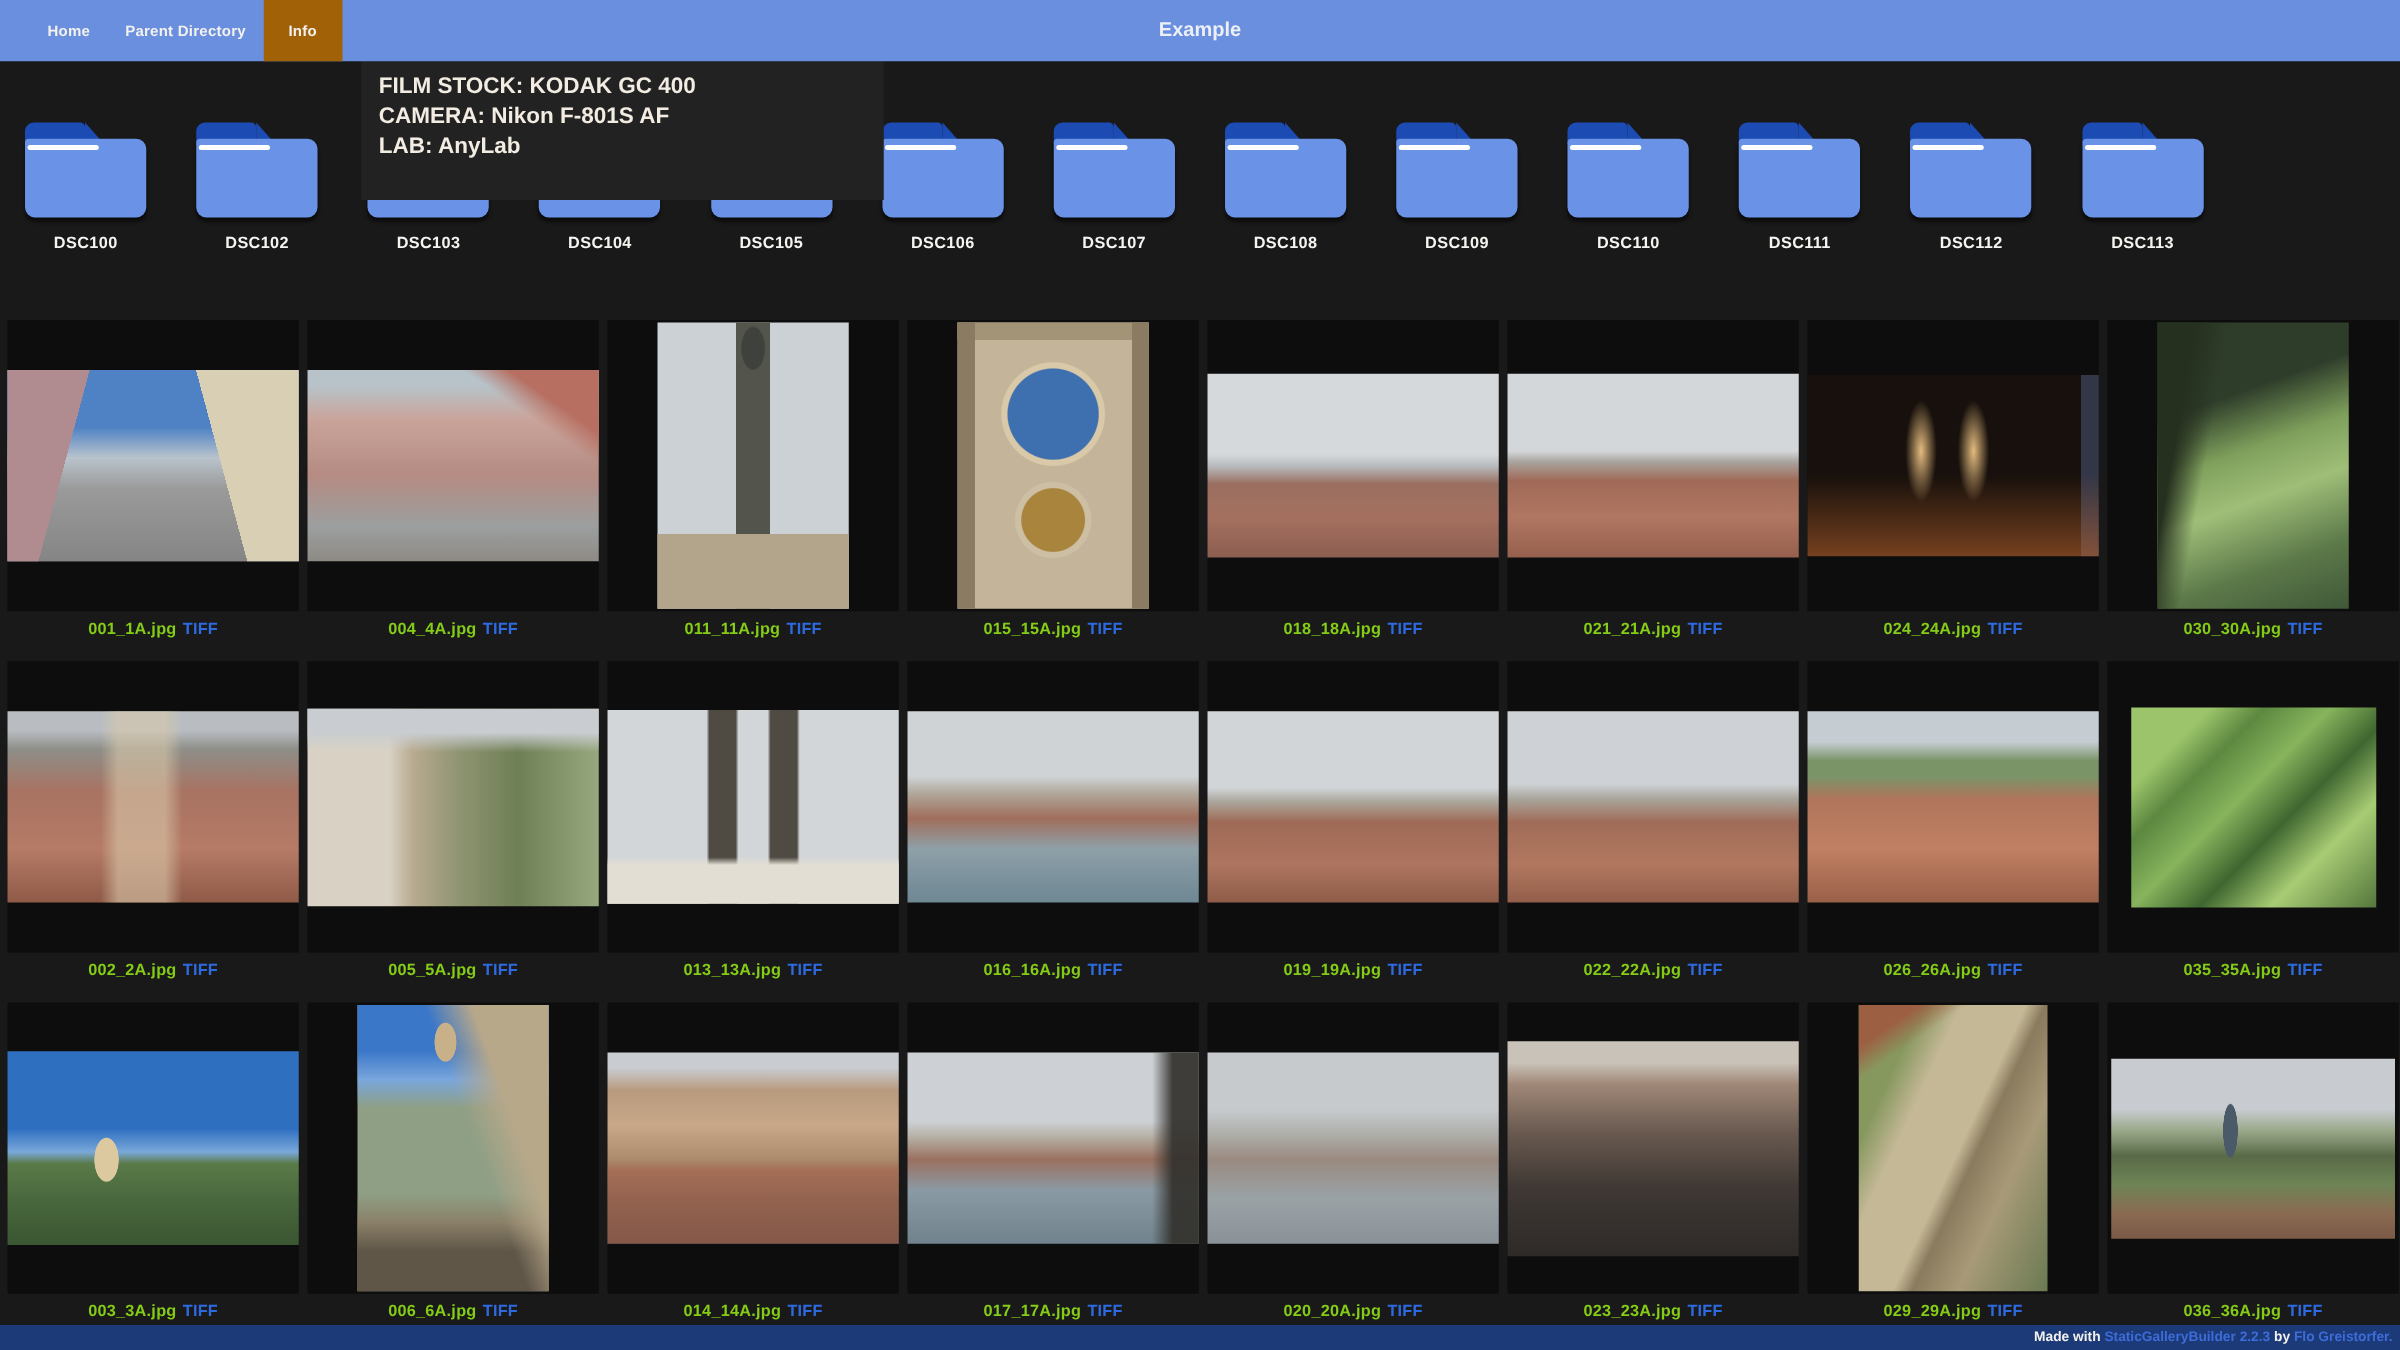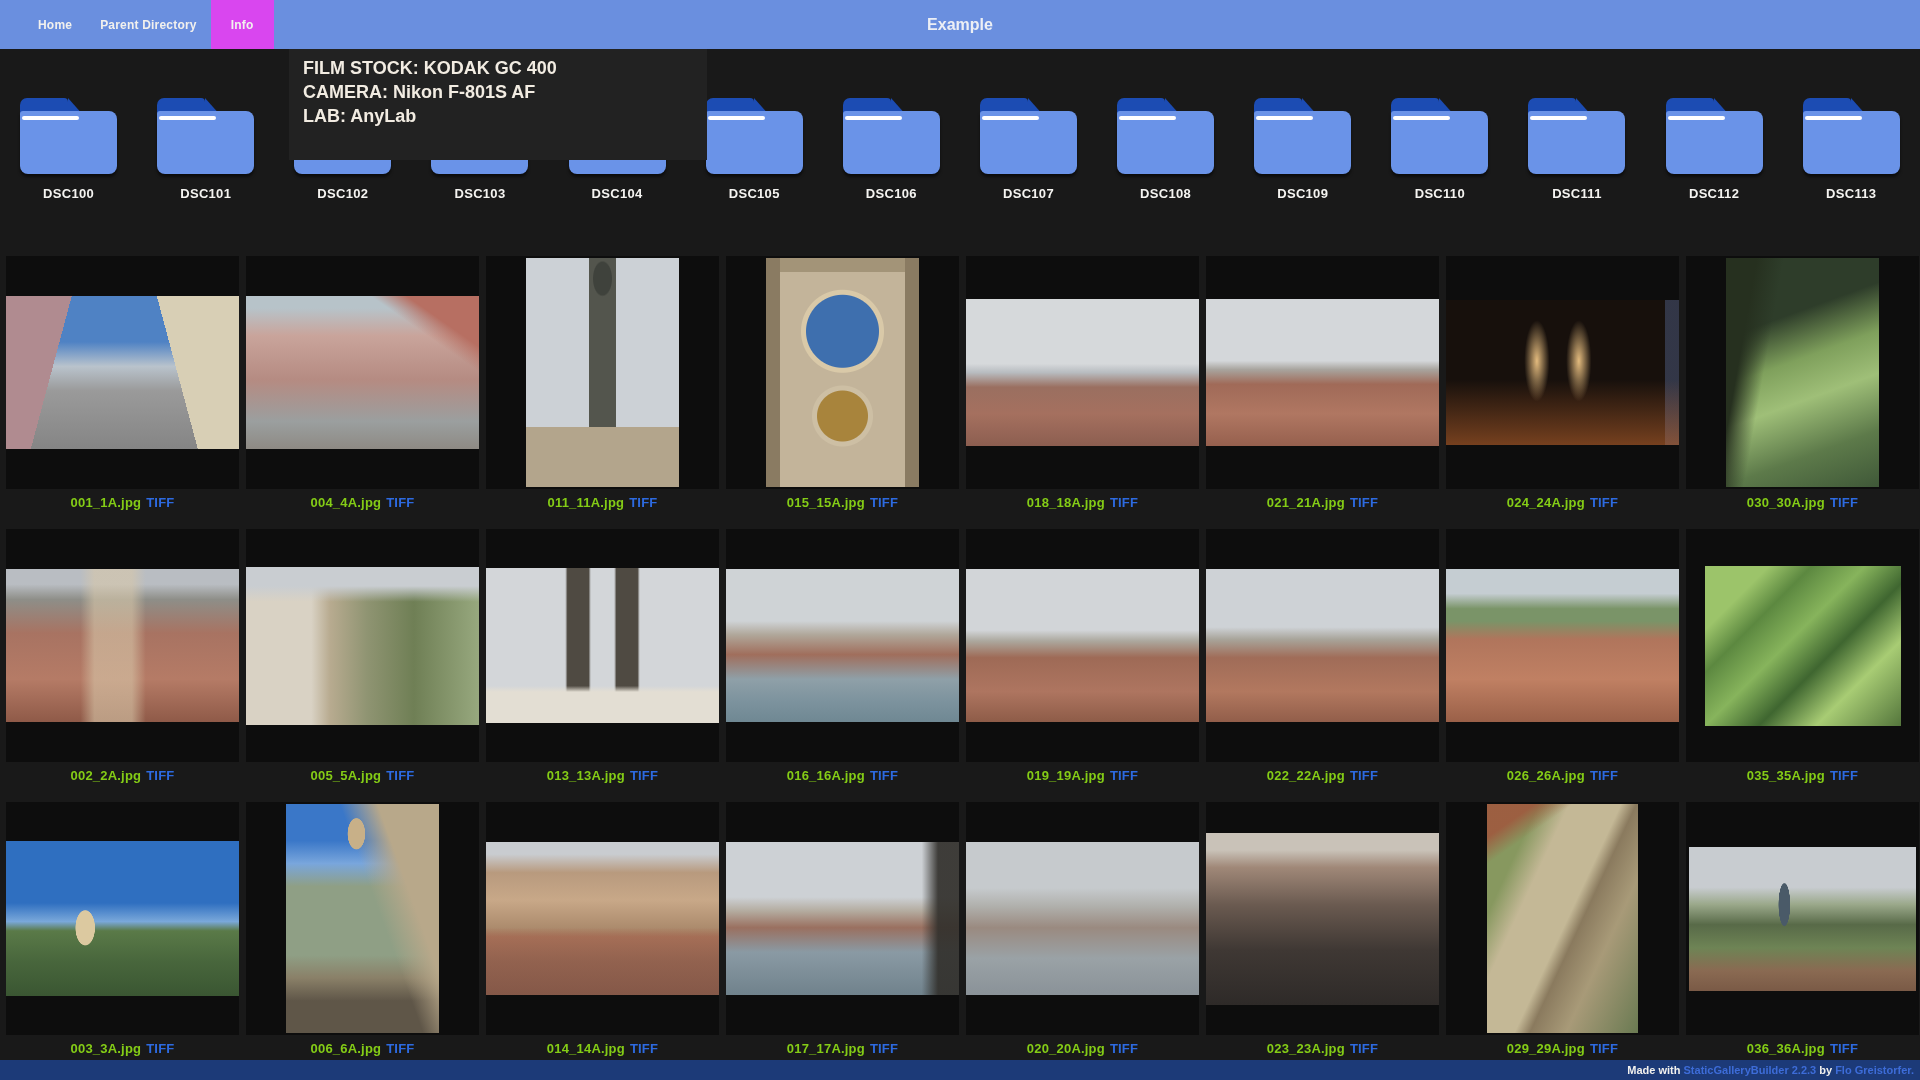--- a/index.html
+++ b/index.html
@@ -4,21 +4,21 @@
 <style>
   * { margin:0; padding:0; box-sizing:border-box; }
   html,body { width:1920px; height:1080px; overflow:hidden; background:#191919;
     font-family:"Liberation Sans", sans-serif; }
 
   
   .nav { position:relative; height:49px; background:#6a8fdf; display:flex; align-items:stretch;
          padding-left:24px; z-index:30; }
   .nav-item { display:flex; align-items:center; padding:0 14px; color:#f2f1ee;
               font-size:12px; font-weight:bold; cursor:pointer; letter-spacing:.2px; }
-  .nav-item.active { background:#d946ef; padding:0 20px; }
+  .nav-item.active { background:#a16207; padding:0 20px; }
   .nav-title { position:absolute; left:0; right:0; top:0; height:49px; display:flex;
                align-items:center; justify-content:center; color:#eceff5; font-size:16px;
                font-weight:bold; pointer-events:none; }
 
   
   .tooltip { position:absolute; left:289px; top:49px; width:418px; height:111px;
              background:#222222; z-index:20; padding:7px 14px; }
   .tip-line { color:#f2ece2; font-size:18px; line-height:24px; font-weight:600; white-space:nowrap; }
 
   
@@ -158,29 +158,20 @@
       </div>
       <div class="folder-label">DSC100</div>
     </div>
     <div class="folder-item">
       <div class="folder-ico">
         <div class="f-tab"></div>
         <div class="f-tab-slant"></div>
         <div class="f-body"></div>
         <div class="f-stripe"></div>
       </div>
-      <div class="folder-label">DSC101</div>
-    </div>
-    <div class="folder-item">
-      <div class="folder-ico">
-        <div class="f-tab"></div>
-        <div class="f-tab-slant"></div>
-        <div class="f-body"></div>
-        <div class="f-stripe"></div>
-      </div>
       <div class="folder-label">DSC102</div>
     </div>
     <div class="folder-item">
       <div class="folder-ico">
         <div class="f-tab"></div>
         <div class="f-tab-slant"></div>
         <div class="f-body"></div>
         <div class="f-stripe"></div>
       </div>
       <div class="folder-label">DSC103</div>

